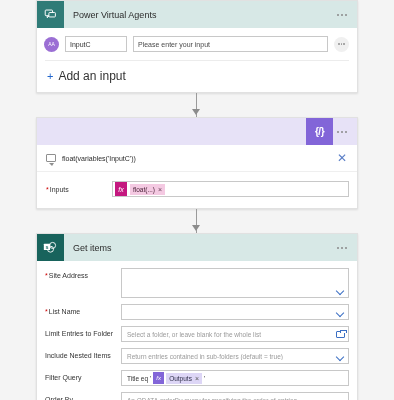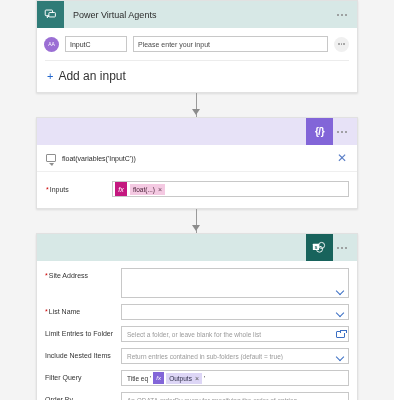--- a/index.html
+++ b/index.html
@@ -334,20 +334,21 @@
   <div class="card">
     <div class="card-header hdr-sp">
       <div class="app-icon ic-sp">
         <svg width="15" height="13" viewBox="0 0 18 15" aria-hidden="true">
           <circle cx="11.5" cy="5" r="3.6" fill="none" stroke="#fff" stroke-width="1.1"></circle>
           <circle cx="9" cy="9.5" r="3.6" fill="none" stroke="#fff" stroke-width="1.1"></circle>
           <rect x="1" y="3" width="7.5" height="7.5" rx="0.6" fill="#fff"></rect>
           <text x="4.7" y="9" font-family="Liberation Sans, sans-serif" font-size="6.5" font-weight="700" fill="#18635c" text-anchor="middle">s</text>
         </svg>
       </div>
+      <div class="card-title">Get items</div>
       <div class="kebab">
           <i></i>
           <i></i>
           <i></i>
         </div>
     </div>
     <div class="sp-body">
 
       <div class="frow">
         <div class="flabel"><span class="star">*</span><span>Site Address</span></div>

